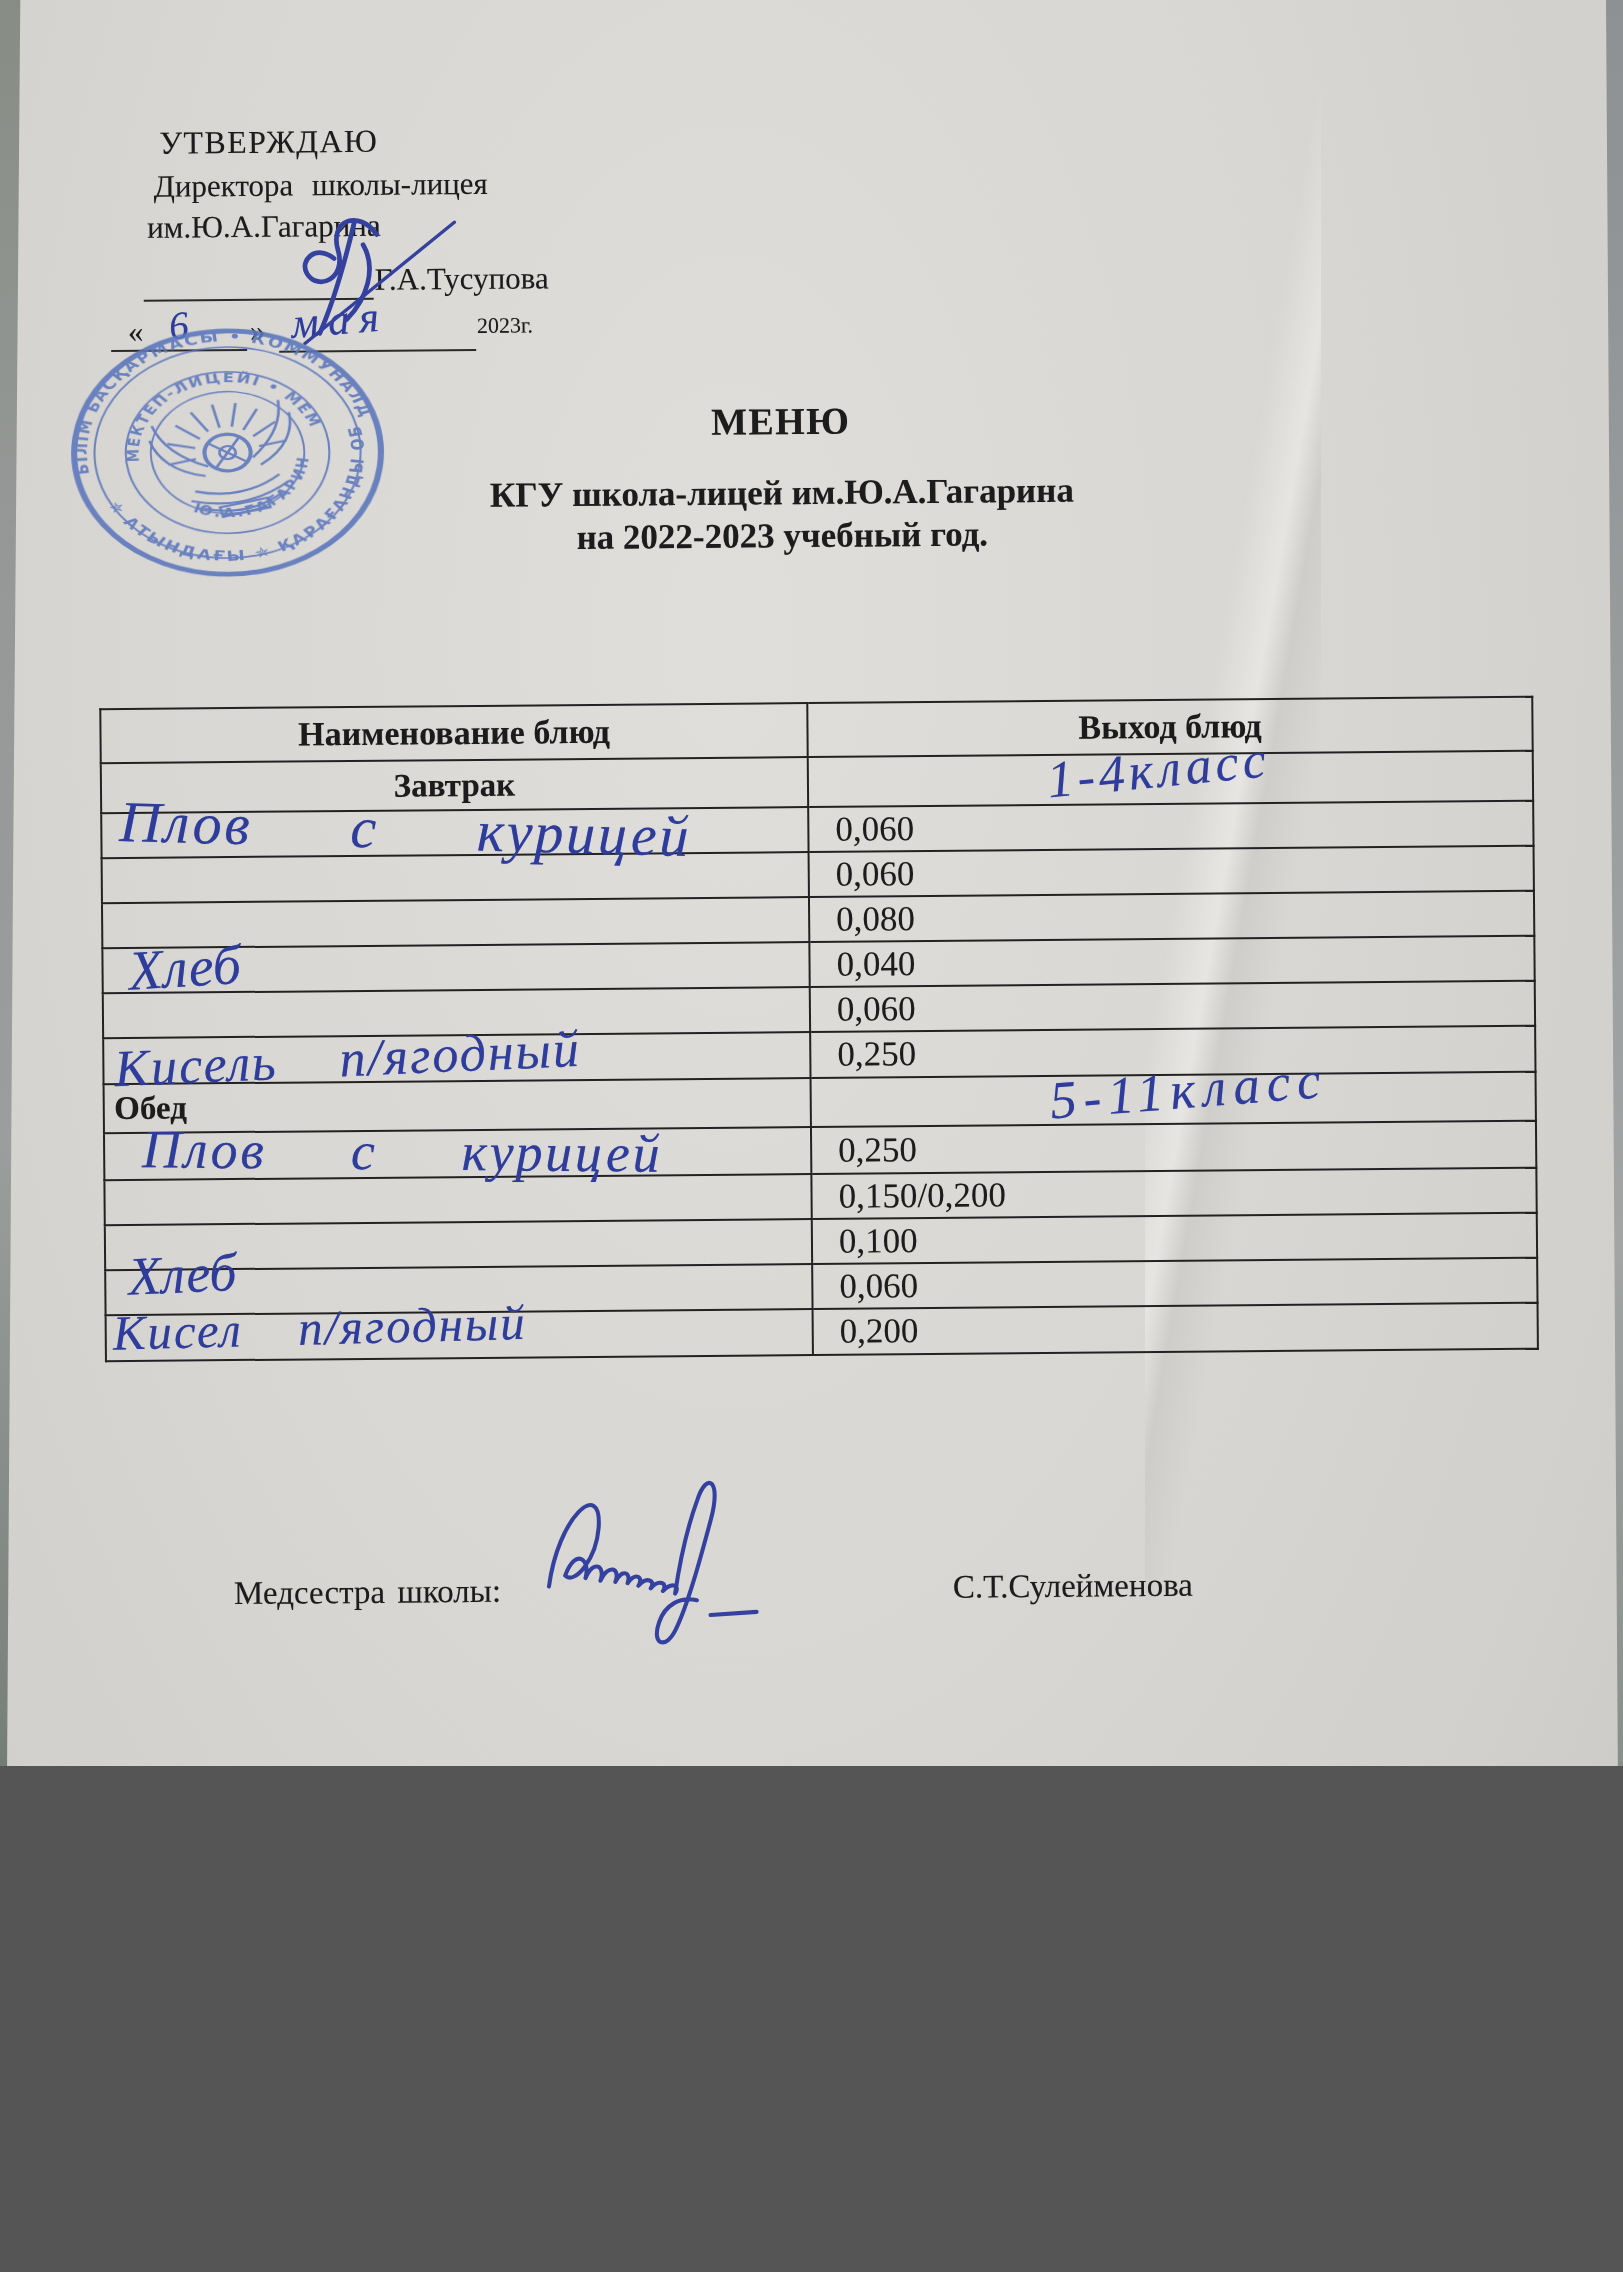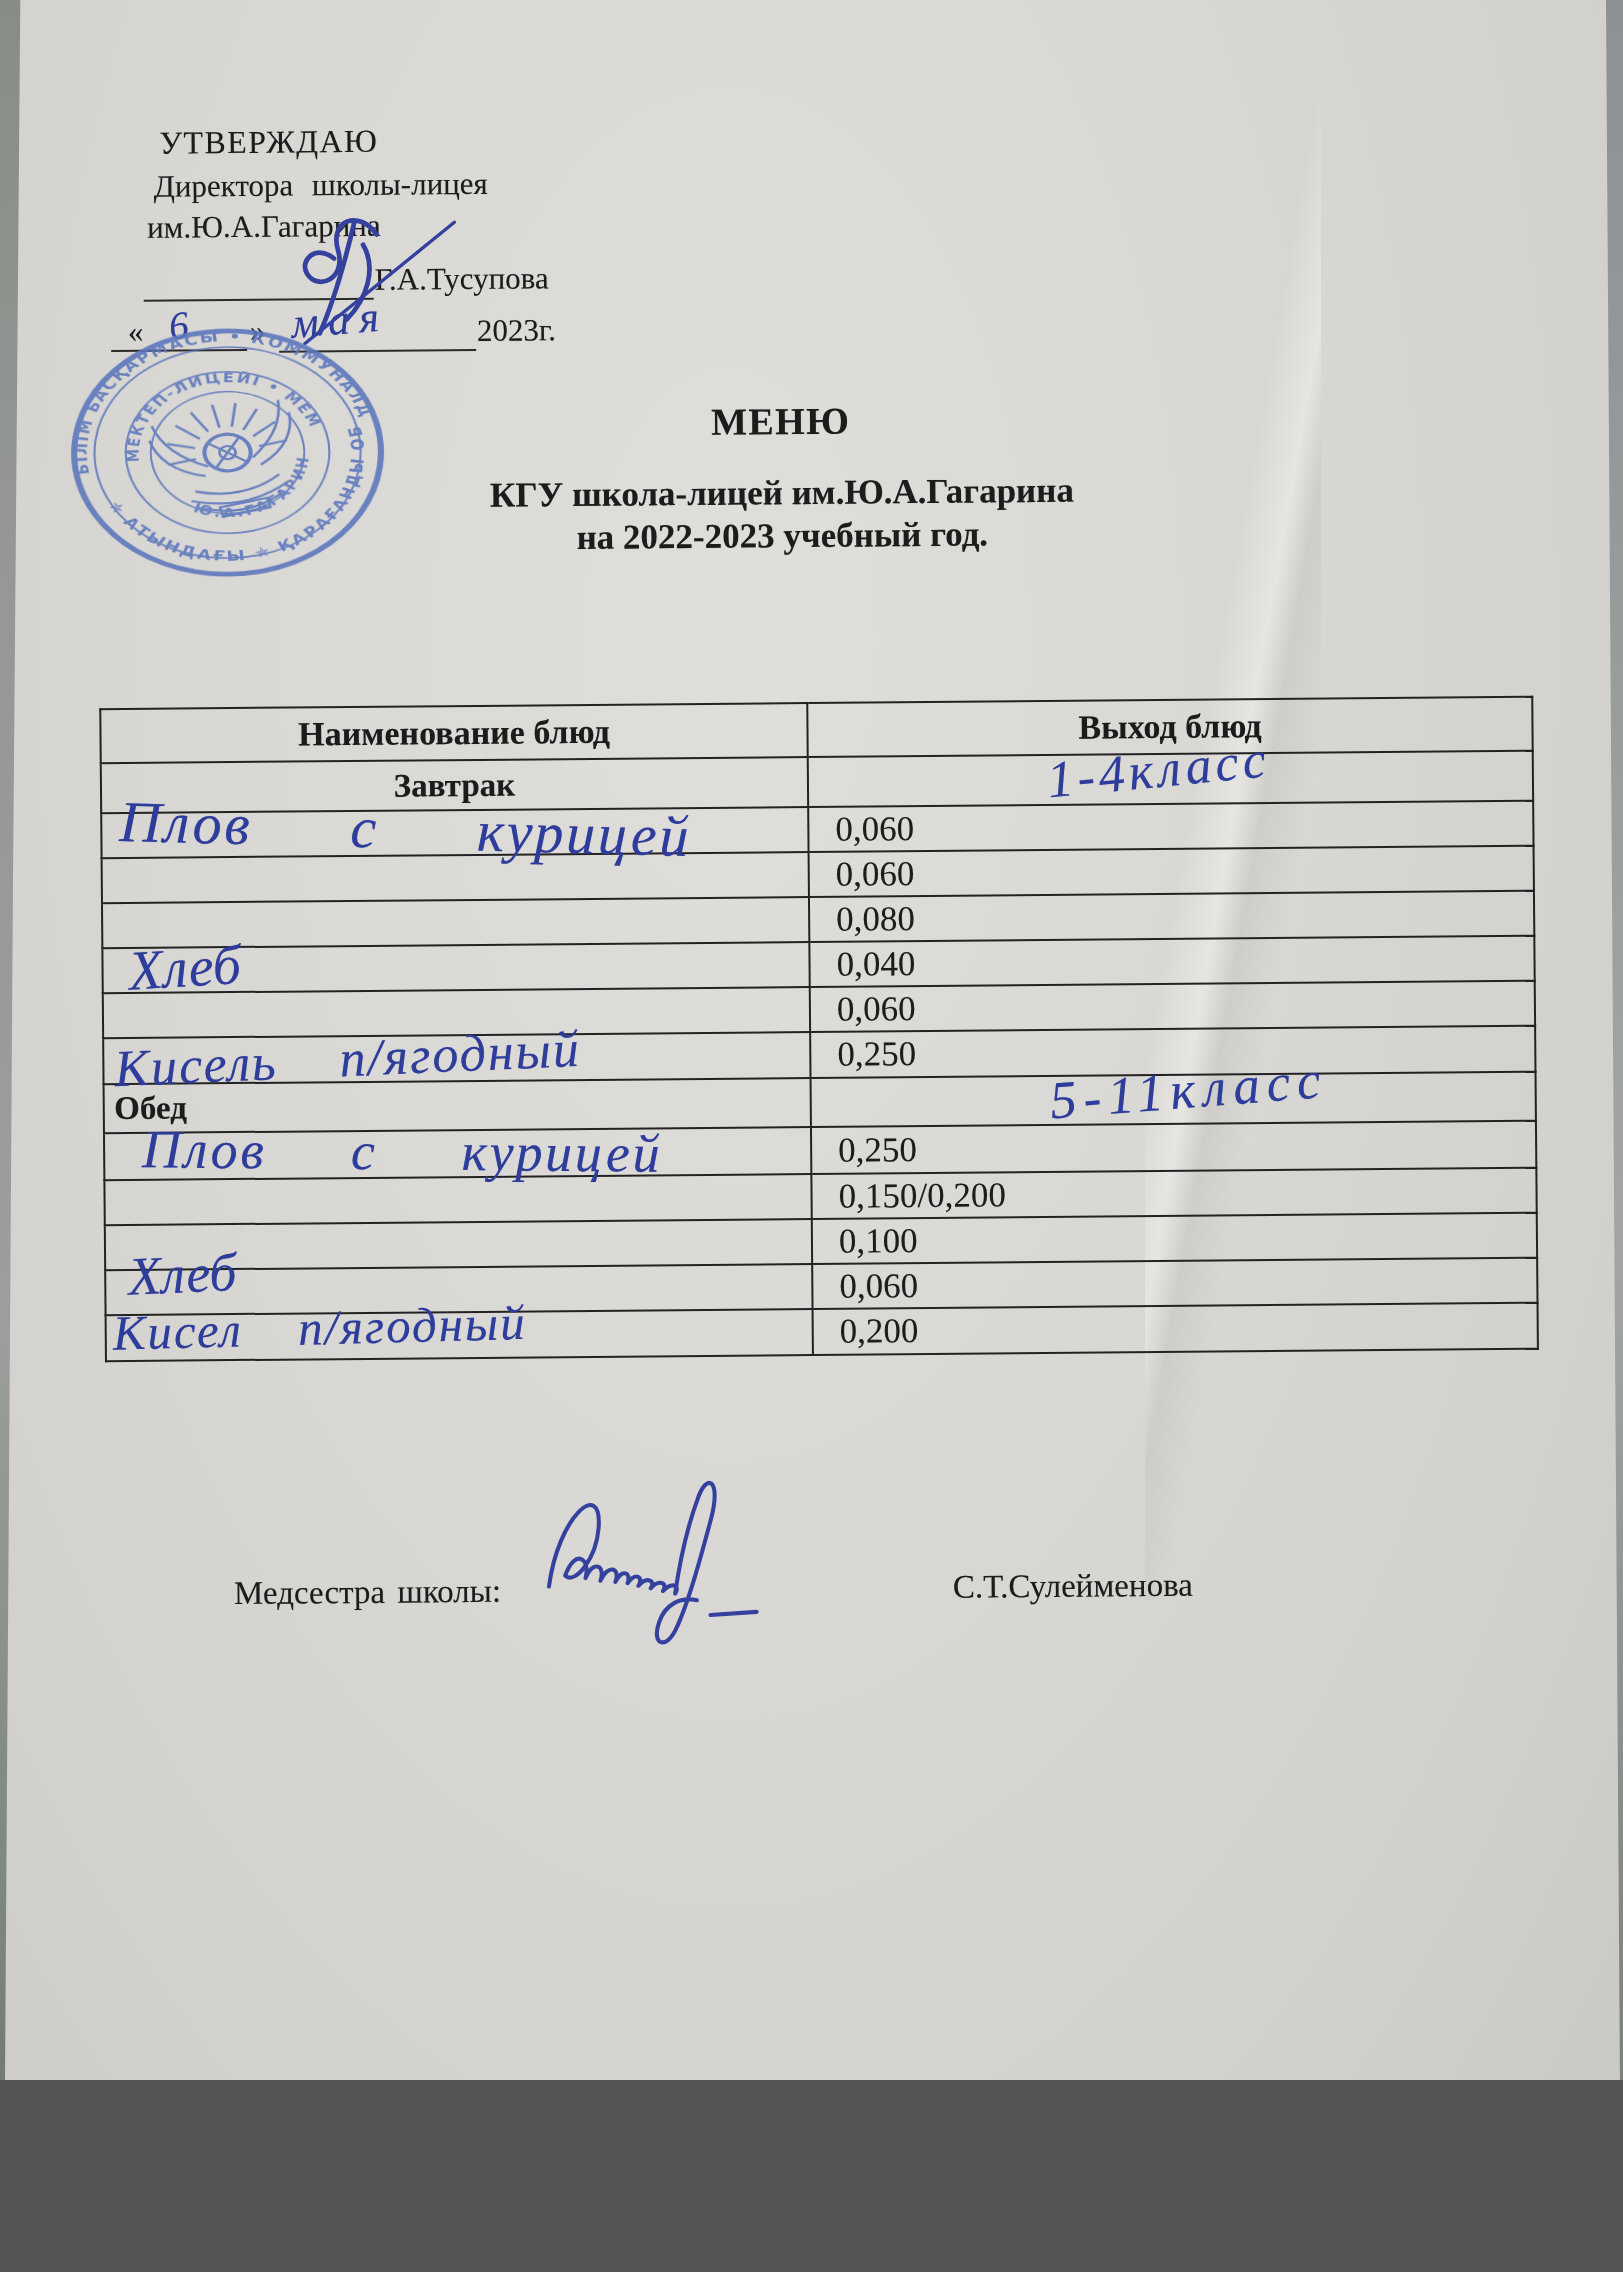--- a/index.html
+++ b/index.html
@@ -1,16 +1,16 @@
 <!DOCTYPE html>
 <html style="font-size:11px"><head>
 <meta charset="utf-8">
 <style>
   html,body{margin:0;padding:0;background:#555;}
-  .photo{position:relative;width:1623px;height:2080px;overflow:hidden;
+  .photo{position:relative;width:1623px;height:1766px;overflow:hidden;
     background:linear-gradient(175deg,#878d85 0%,#949795 25%,#9b9e9c 60%,#78827b 90%,#636e66 100%);
     font-family:"Liberation Serif", serif;}
   .bg-right-strip{position:absolute;right:0;top:0;width:31px;height:2273px;
     background:linear-gradient(180deg,#8e9194 0%,#a2a5a4 55%,#6f7973 100%);}
   .under-sheet{position:absolute;left:0;top:0;width:1623px;height:2273px;z-index:1;
     clip-path:polygon(9.5px 2208px,1614px 2241px,1613px 2261px,6.8px 2227px);
     background:#c9c7c2;}
   .paper{position:absolute;left:0;top:0;width:1623px;height:2273px;z-index:2;
     clip-path:polygon(20.3px 0px,1606px 0px,1620px 2088px,1612px 2246px,4.1px 2215px,13px 881px);
     background:radial-gradient(ellipse at 45% 28%,#e0deda 0%,#d9d7d3 45%,#d2d0cc 75%,#c9c7c3 100%);}
@@ -28,21 +28,21 @@
   
   .appr-1{left:167px;top:119px;font-size:32px;letter-spacing:1.4px;}
   .appr-2{left:161px;top:163px;font-size:31px;word-spacing:11px;}
   .appr-3{left:154px;top:204px;font-size:31px;}
   .sig-line-1{left:150px;top:294px;width:230px;height:2px;background:#2a2a2a;}
   .appr-name{left:381px;top:258px;font-size:31px;}
   .q-open{left:134px;top:308px;font-size:31px;}
   .hw-day{left:175px;top:297px;font-size:39px;transform:rotate(-6deg);}
   .q-close{left:256px;top:308px;font-size:31px;}
   .hw-month{left:297px;top:291px;font-size:43px;letter-spacing:9.5px;transform:rotate(-4deg);}
-  .appr-year{left:483px;top:310px;font-size:31px;}
+  .appr-year{left:483px;top:310px;font-size:22px;}
   .date-line-a{left:117px;top:344px;width:136px;height:2px;background:#2a2a2a;}
   .date-line-b{left:285px;top:346px;width:197px;height:2px;background:#2a2a2a;}
   .title-menu{left:447px;top:399px;width:678px;text-align:center;font-size:38px;letter-spacing:1.4px;}
   .title-l1{left:380px;top:473px;width:813px;text-align:center;font-size:35px;}
   .title-l2{left:380px;top:516px;width:813px;text-align:center;font-size:35px;}
 
   
   .stamp{position:absolute;left:73px;top:321px;width:319px;height:253px;opacity:.88;filter:blur(0.3px);}
   .stamp svg{width:319px;height:253px;}
 

